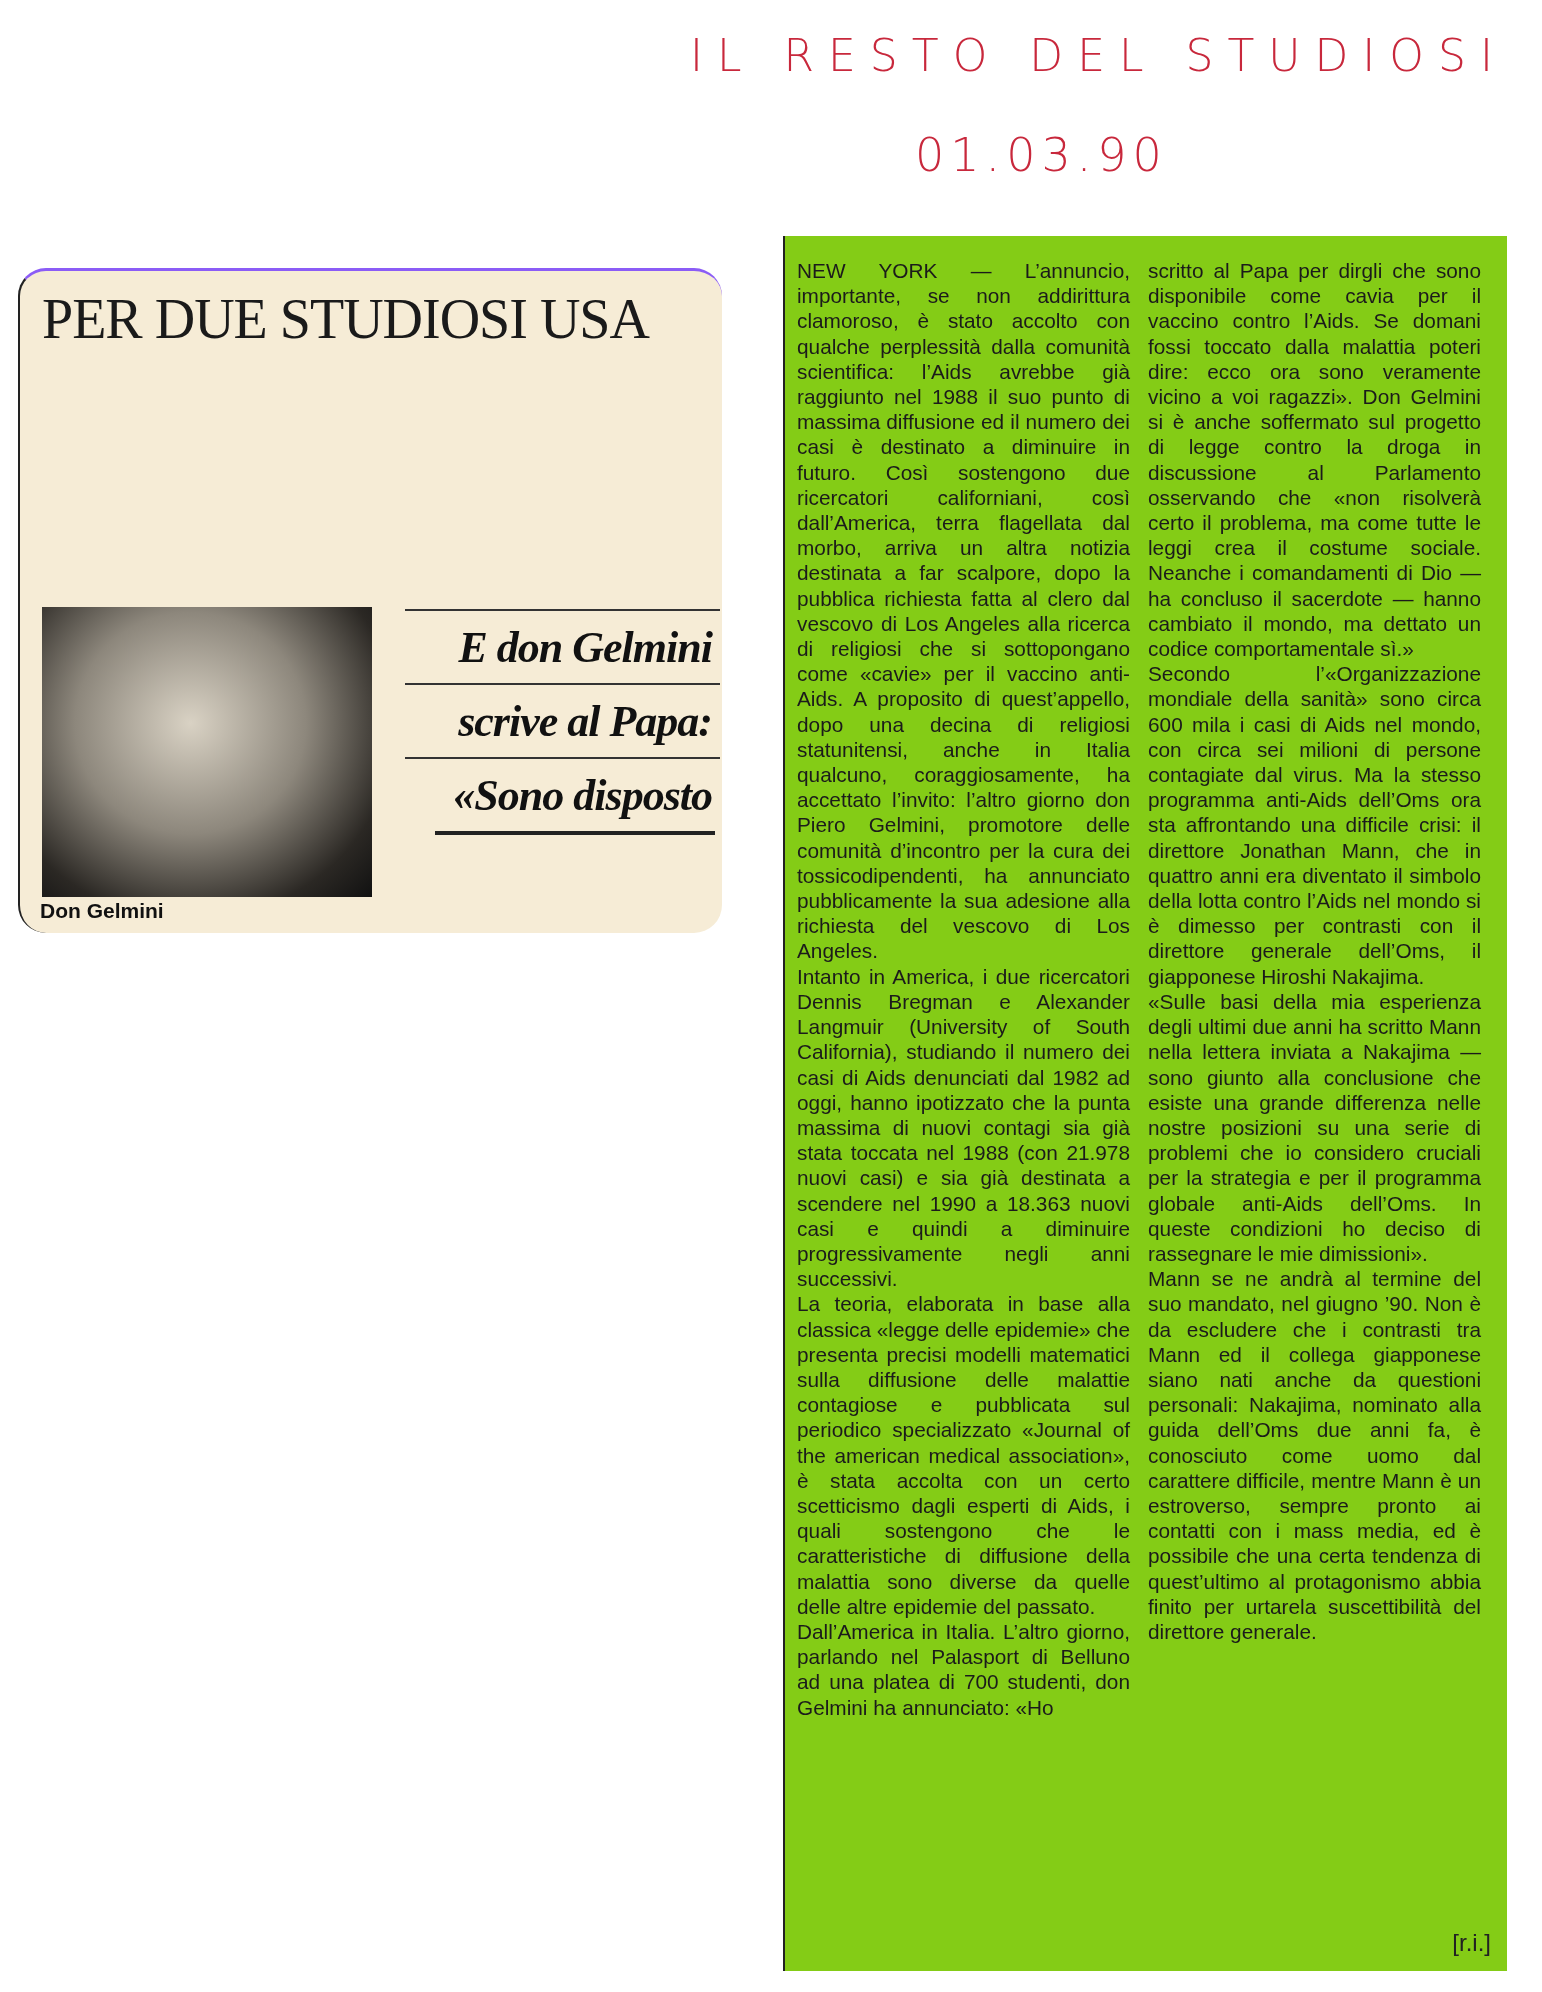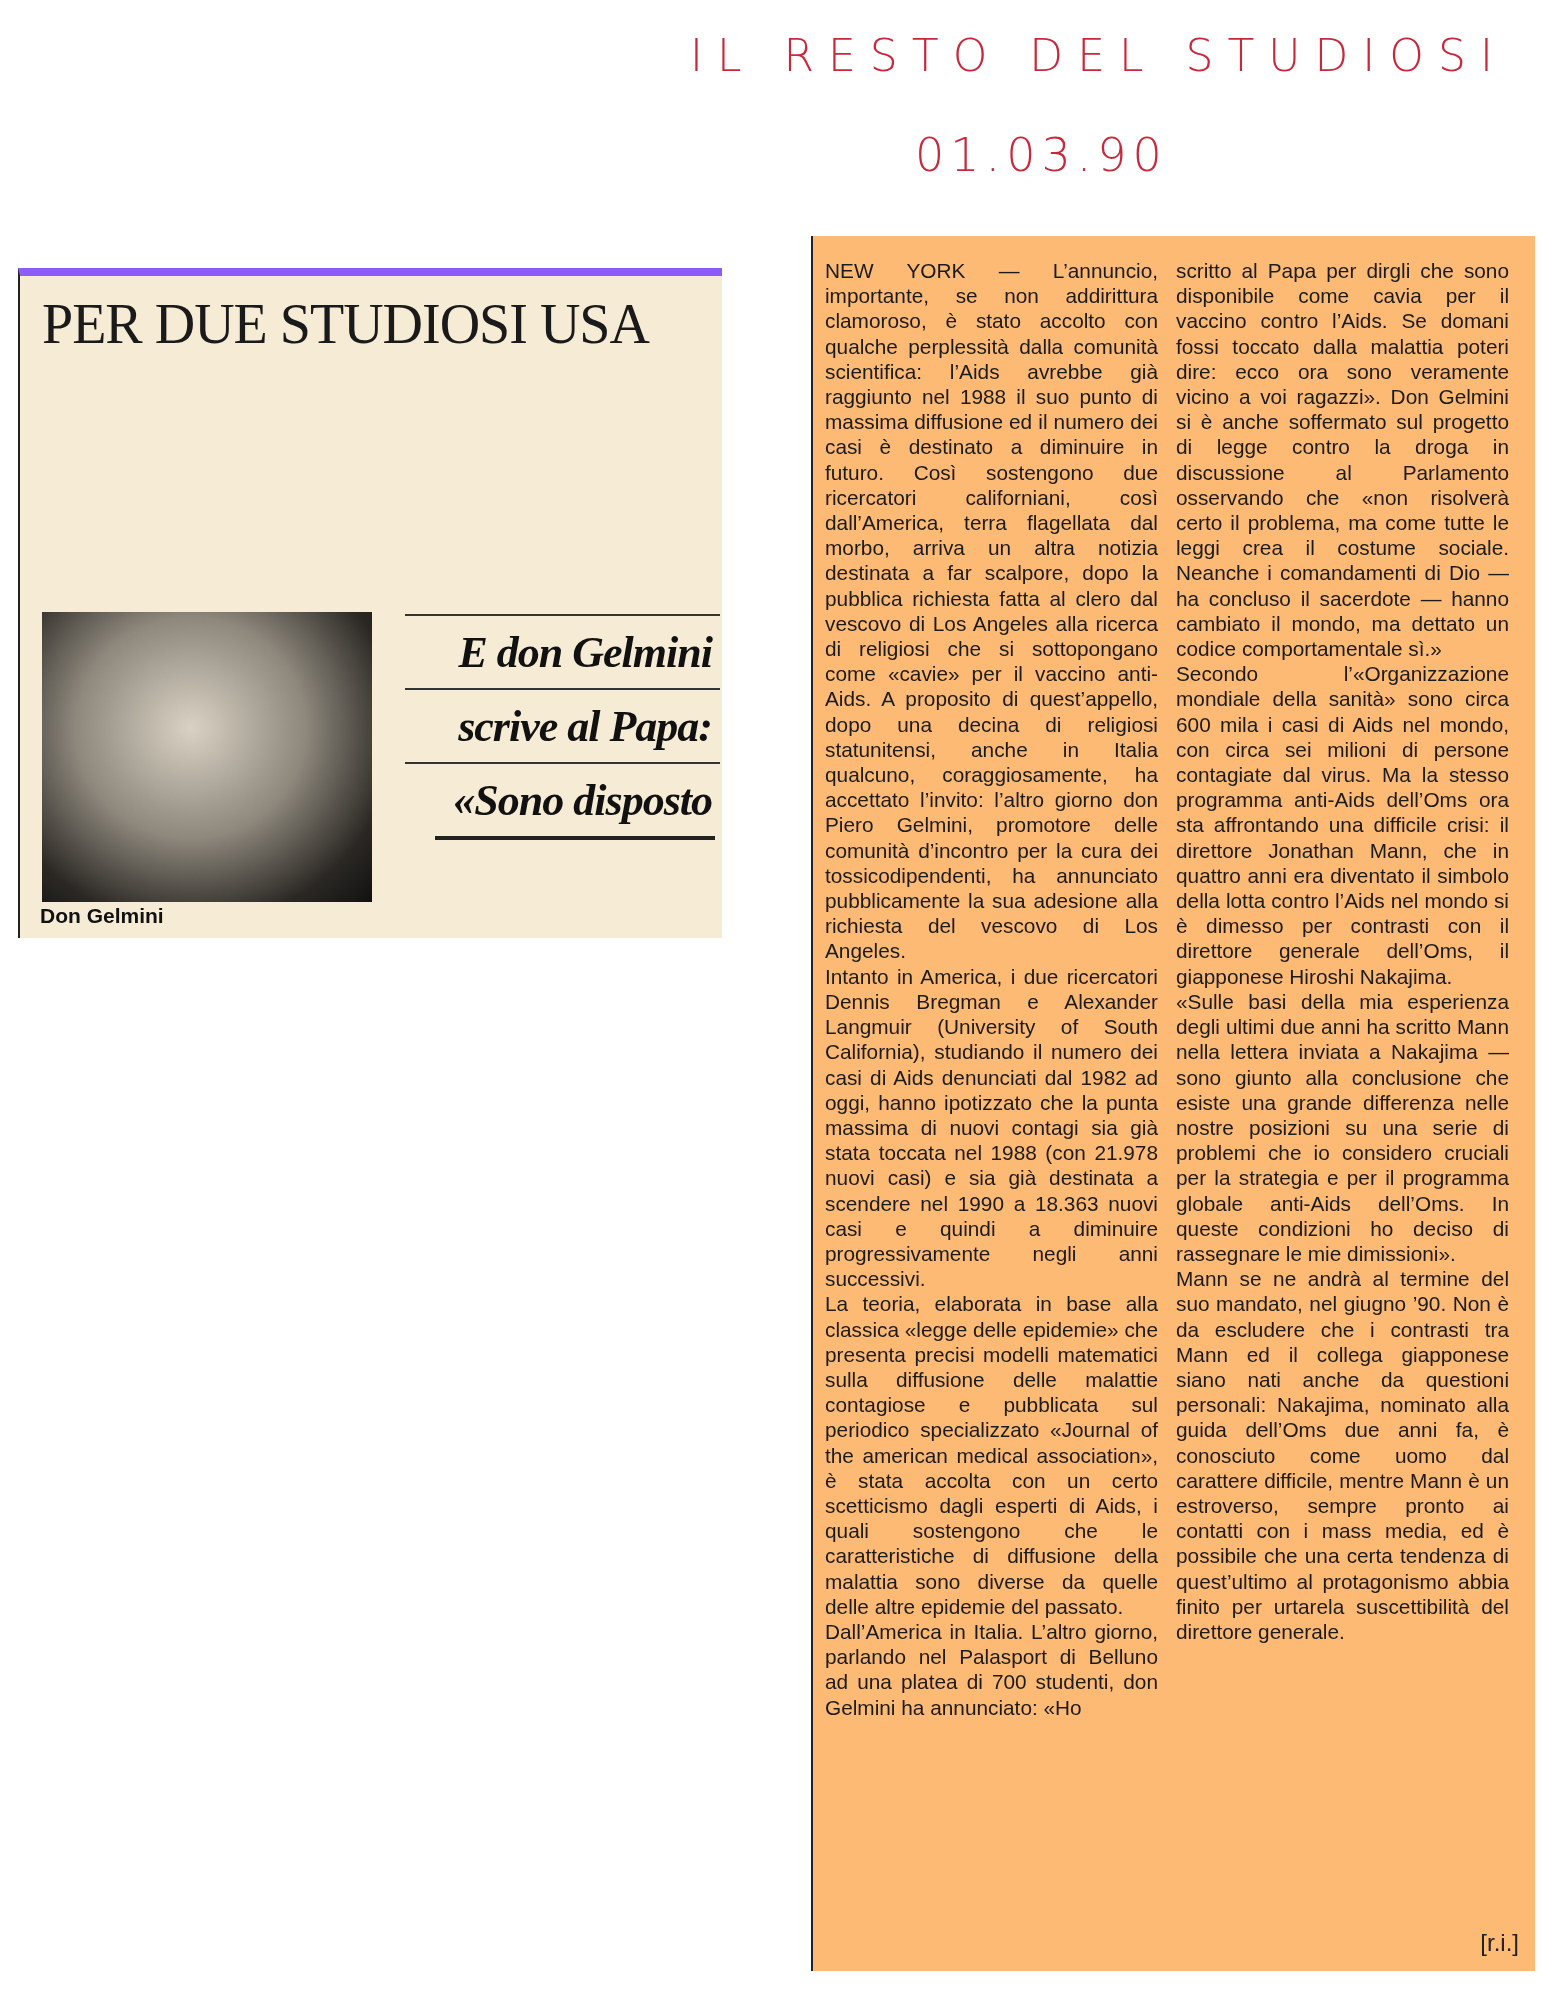--- a/index.html
+++ b/index.html
@@ -3,37 +3,37 @@
 <meta charset="utf-8">
 <style>
   html, body { margin: 0; padding: 0; background: #ffffff; }
   body { width: 1542px; height: 1992px; position: relative; overflow: hidden; }
   .handwritten { position: absolute; color: #c8283c; font-family: "DejaVu Sans", sans-serif; letter-spacing: 14px; font-weight: 300; }
   .hw-title { left: 690px; top: 30px; font-size: 44px; }
   .hw-date { left: 915px; top: 128px; font-size: 46px; letter-spacing: 6px; }
 
   .clip-left {
     position: absolute; left: 18px; top: 268px; width: 702px; height: 662px;
-    background: #f6ecd6; border-top: 8px solid #8b5cf6; border-left: 2px solid #222;
+    background: #f6ecd6; border-top: 3px solid #8b5cf6; border-left: 2px solid #222; border-radius: 28px;
   }
   .kicker { position: absolute; left: 22px; top: 16px; font-family: "Liberation Serif", serif; font-size: 56px; color: #1a1a1a; letter-spacing: -1px; }
   .headline { position: absolute; left: 44px; top: 98px; font-family: "Liberation Sans", sans-serif; font-weight: bold; font-size: 104px; line-height: 118px; color: #111; letter-spacing: -3px; }
   .photo {
     position: absolute; left: 22px; top: 336px; width: 330px; height: 290px;
     background: radial-gradient(ellipse at 45% 40%, #d9d2c4 0%, #8d877c 45%, #2b2824 80%, #111 100%);
   }
   .photo-caption { position: absolute; left: 20px; top: 628px; font-family: Liberation Sans, sans-serif; font-weight: bold; font-size: 21px; color: #111; }
   .sub-lines { position: absolute; left: 385px; top: 338px; width: 315px; }
   .sub-line { height: 72px; border-top: 2px solid #333; display: flex; align-items: center; justify-content: flex-end; padding-right: 8px;
     font-family: "Liberation Serif", serif; font-style: italic; font-weight: bold; font-size: 44px; color: #111; letter-spacing: -1px; }
   .sub-end { border-top: 4px solid #222; width: 280px; margin-left: 30px; }
 
   .clip-right {
     position: absolute; left: 783px; top: 236px; width: 722px; height: 1735px;
-    background: #fdba74; border-left: 2px solid #222; margin-left: 28px;
+    background: #84cc16; border-left: 2px solid #222;
   }
   .col { position: absolute; top: 22px; width: 333px; font-family: "Liberation Sans", sans-serif; font-size: 20.8px; line-height: 25.2px; color: #1b1b1b; text-align: justify; white-space: pre-wrap; }
   .col-1 { left: 12px; }
   .col-2 { left: 363px; }
   .signature { position: absolute; right: 16px; bottom: 14px; font-family: "Liberation Sans", sans-serif; font-size: 24px; color: #222; }
 </style>
 </head>
 <body>
 
 <div class="handwritten hw-title">IL RESTO DEL STUDIOSI</div>

